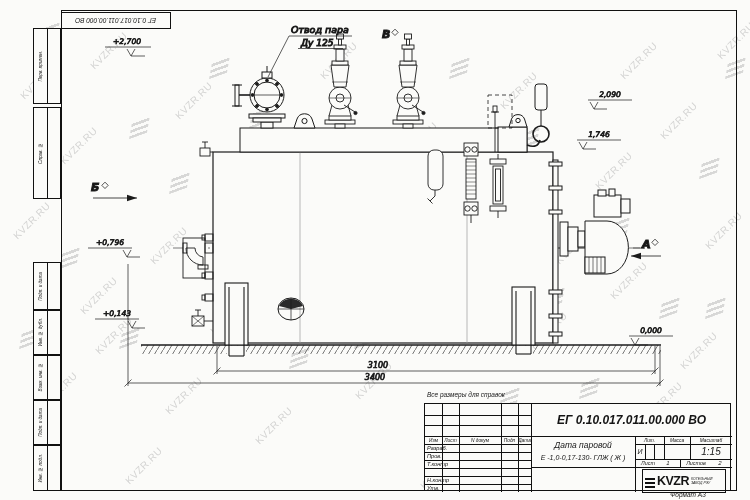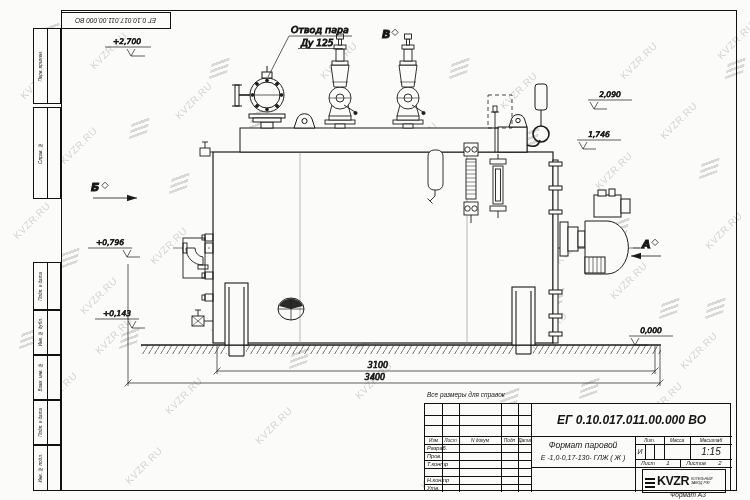--- a/index.html
+++ b/index.html
@@ -490,21 +490,21 @@
     <div class="tbc" style="left:34px;top:32px;width:42px;height:8px;font-size:4.8px;">N докум</div>
     <div class="tbc" style="left:76px;top:32px;width:17px;height:8px;font-size:4.8px;">Подп</div>
     <div class="tbc" style="left:93px;top:32px;width:13px;height:8px;font-size:4.8px;">Дата</div>
 
     <div class="tbl" style="left:1px;top:41px;">Разраб.</div>
     <div class="tbl" style="left:1px;top:49px;">Пров.</div>
     <div class="tbl" style="left:1px;top:57px;">Т.контр</div>
     <div class="tbl" style="left:1px;top:73px;">Н.контр</div>
     <div class="tbl" style="left:1px;top:81px;">Утв.</div>
 
-    <div class="tbc" style="left:106px;top:34px;width:104px;height:14px;font-size:8.5px;">Формат паровой</div>
+    <div class="tbc" style="left:106px;top:34px;width:104px;height:14px;font-size:8.5px;">Дата паровой</div>
     <div class="tbc" style="left:106px;top:47px;width:104px;height:13px;font-size:7px;">Е -1,0-0,17-130- ГЛЖ ( Ж )</div>
 
     <div class="tbc" style="left:210px;top:32px;width:29px;height:8px;font-size:4.8px;">Лит.</div>
     <div class="tbc" style="left:239px;top:32px;width:26px;height:8px;font-size:4.8px;">Масса</div>
     <div class="tbc" style="left:265px;top:32px;width:42px;height:8px;font-size:4.8px;">Масштаб</div>
     <div class="tbc" style="left:210px;top:40px;width:10px;height:15px;font-size:7px;">И</div>
     <div class="tbc" style="left:265px;top:40px;width:42px;height:15px;font-size:10px;">1:15</div>
 
     <div class="tbc" style="left:212px;top:55px;width:22px;height:8px;font-size:5.4px;">Лист</div>
     <div class="tbc" style="left:236px;top:55px;width:14px;height:8px;font-size:6px;">1</div>

